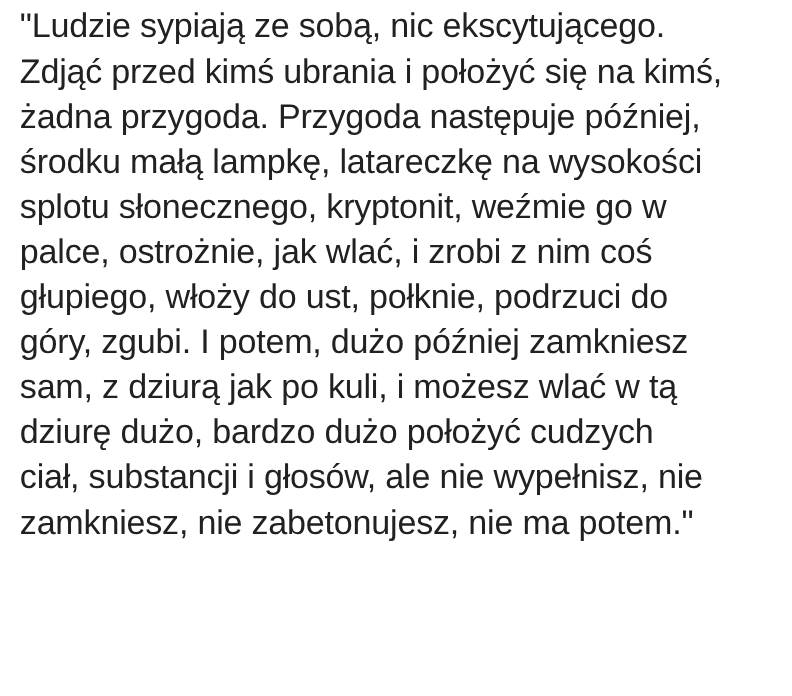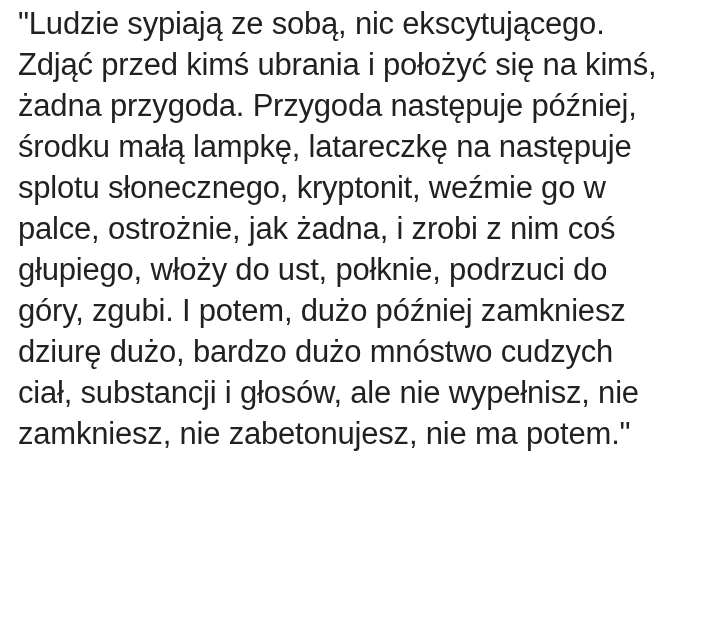--- a/index.html
+++ b/index.html
@@ -27,21 +27,22 @@
     white-space: nowrap;
   }
 </style>
 </head>
 <body>
 
 <div class="quote-block">
   <div class="quote-line">"Ludzie sypiają ze sobą, nic ekscytującego.</div>
   <div class="quote-line">Zdjąć przed kimś ubrania i położyć się na kimś,</div>
   <div class="quote-line">żadna przygoda. Przygoda następuje później,</div>
-  <div class="quote-line">środku małą lampkę, latareczkę na następuje</div>
+  <div class="quote-line">środku małą lampkę, latareczkę na wysokości</div>
   <div class="quote-line">splotu słonecznego, kryptonit, weźmie go w</div>
-  <div class="quote-line">palce, ostrożnie, jak żadna, i zrobi z nim coś</div>
+  <div class="quote-line">palce, ostrożnie, jak wlać, i zrobi z nim coś</div>
   <div class="quote-line">głupiego, włoży do ust, połknie, podrzuci do</div>
   <div class="quote-line">góry, zgubi. I potem, dużo później zamkniesz</div>
-  <div class="quote-line">dziurę dużo, bardzo dużo mnóstwo cudzych</div>
+  <div class="quote-line">sam, z dziurą jak po kuli, i możesz wlać w tą</div>
+  <div class="quote-line">dziurę dużo, bardzo dużo położyć cudzych</div>
   <div class="quote-line">ciał, substancji i głosów, ale nie wypełnisz, nie</div>
   <div class="quote-line">zamkniesz, nie zabetonujesz, nie ma potem."</div>
 </div>
 
 </body></html>

